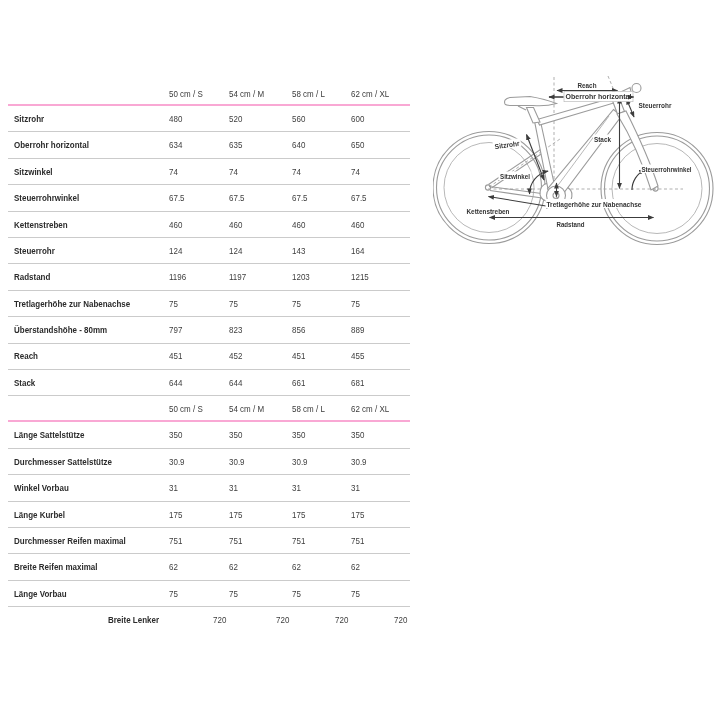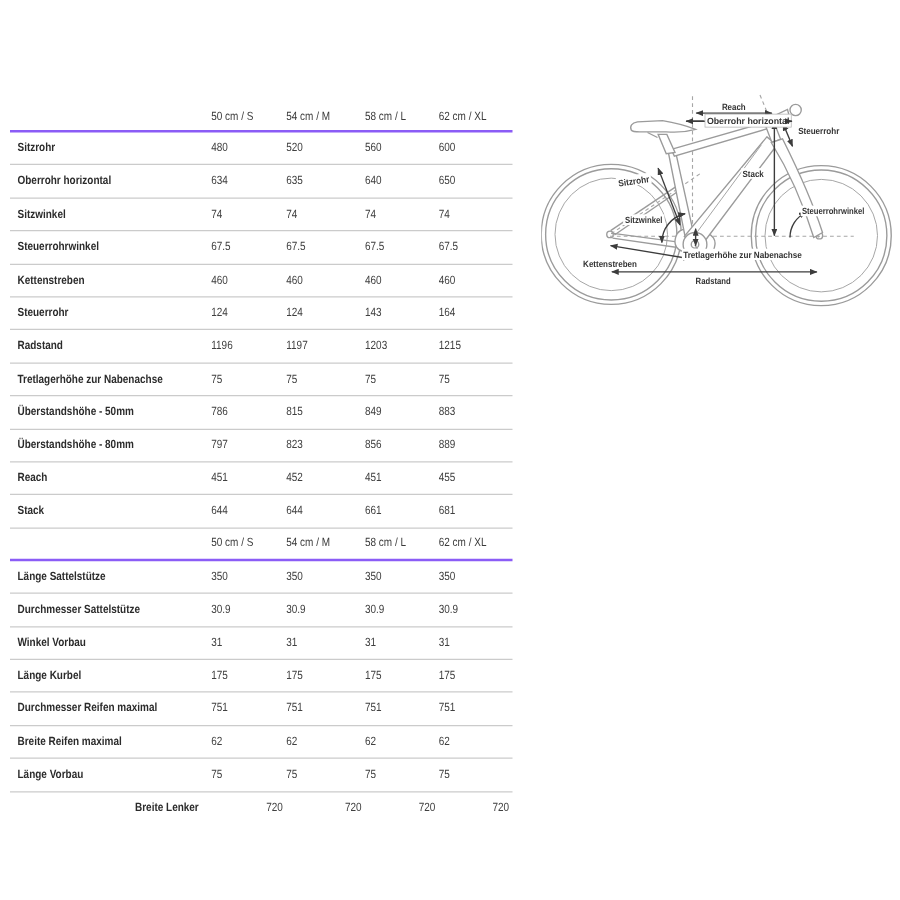--- a/index.html
+++ b/index.html
@@ -6,21 +6,21 @@
   body{
     width:720px;height:720px;position:relative;background:#ffffff;
     font-family:"Liberation Sans",sans-serif;overflow:hidden;
   }
   #spec-tables{position:absolute;left:8px;top:84px;width:402px;}
   .gtable{width:402px;}
   .trow{
     display:grid;grid-template-columns:161px 60px 63px 59px 59px;
     align-items:center;height:25.4px;border-bottom:1px solid #cbcbcb;
   }
-  .trow.head{height:20px;border-bottom:2px solid #8b5cf6;text-decoration:underline;}
+  .trow.head{height:20px;border-bottom:2px solid #f9a8d4;text-decoration:underline;}
   .gtable[data-table="1"] .trow.head{height:24.2px;}
   .gtable[data-table="1"] .trow:last-child{border-bottom:none;text-align:right;}
   .cell{overflow:visible;white-space:nowrap;font-size:9.5px;line-height:1;}
   .cell-label{padding-left:6px;font-weight:bold;color:#2b2b2b;}
   .cell-head{color:#3a3a3a;font-weight:normal;}
   .cell-val{color:#404040;}
   .cnd{display:inline-block;transform:scaleX(0.84);transform-origin:0 50%;white-space:nowrap;}
   #bike-diagram{position:absolute;left:433px;top:68px;width:289px;height:190px;}
   .bike{stroke:#9b9b9b;stroke-width:1.1;fill:none;}
   .bikef{stroke:#9b9b9b;stroke-width:1.1;fill:#ffffff;}
@@ -90,27 +90,20 @@
         <div class="cell cell-val"><span class="cnd">1197</span></div>
         <div class="cell cell-val"><span class="cnd">1203</span></div>
         <div class="cell cell-val"><span class="cnd">1215</span></div>
       </div>
       <div class="trow">
         <div class="cell cell-label"><span class="cnd">Tretlagerhöhe zur Nabenachse</span></div>
         <div class="cell cell-val"><span class="cnd">75</span></div>
         <div class="cell cell-val"><span class="cnd">75</span></div>
         <div class="cell cell-val"><span class="cnd">75</span></div>
         <div class="cell cell-val"><span class="cnd">75</span></div>
-      </div>
-      <div class="trow">
-        <div class="cell cell-label"><span class="cnd">Überstandshöhe - 50mm</span></div>
-        <div class="cell cell-val"><span class="cnd">786</span></div>
-        <div class="cell cell-val"><span class="cnd">815</span></div>
-        <div class="cell cell-val"><span class="cnd">849</span></div>
-        <div class="cell cell-val"><span class="cnd">883</span></div>
       </div>
       <div class="trow">
         <div class="cell cell-label"><span class="cnd">Überstandshöhe - 80mm</span></div>
         <div class="cell cell-val"><span class="cnd">797</span></div>
         <div class="cell cell-val"><span class="cnd">823</span></div>
         <div class="cell cell-val"><span class="cnd">856</span></div>
         <div class="cell cell-val"><span class="cnd">889</span></div>
       </div>
       <div class="trow">
         <div class="cell cell-label"><span class="cnd">Reach</span></div>

